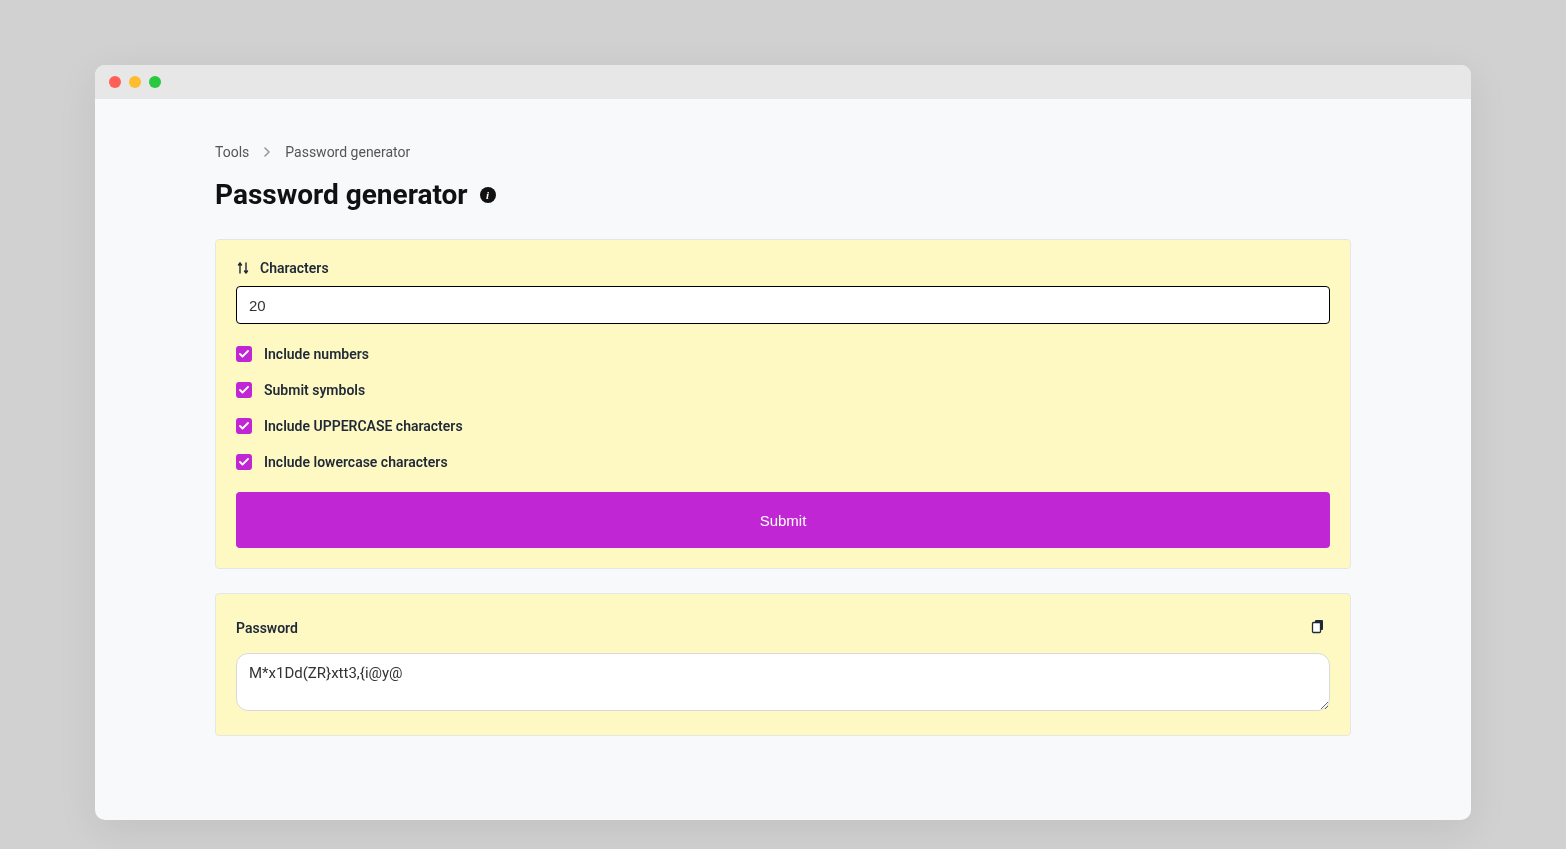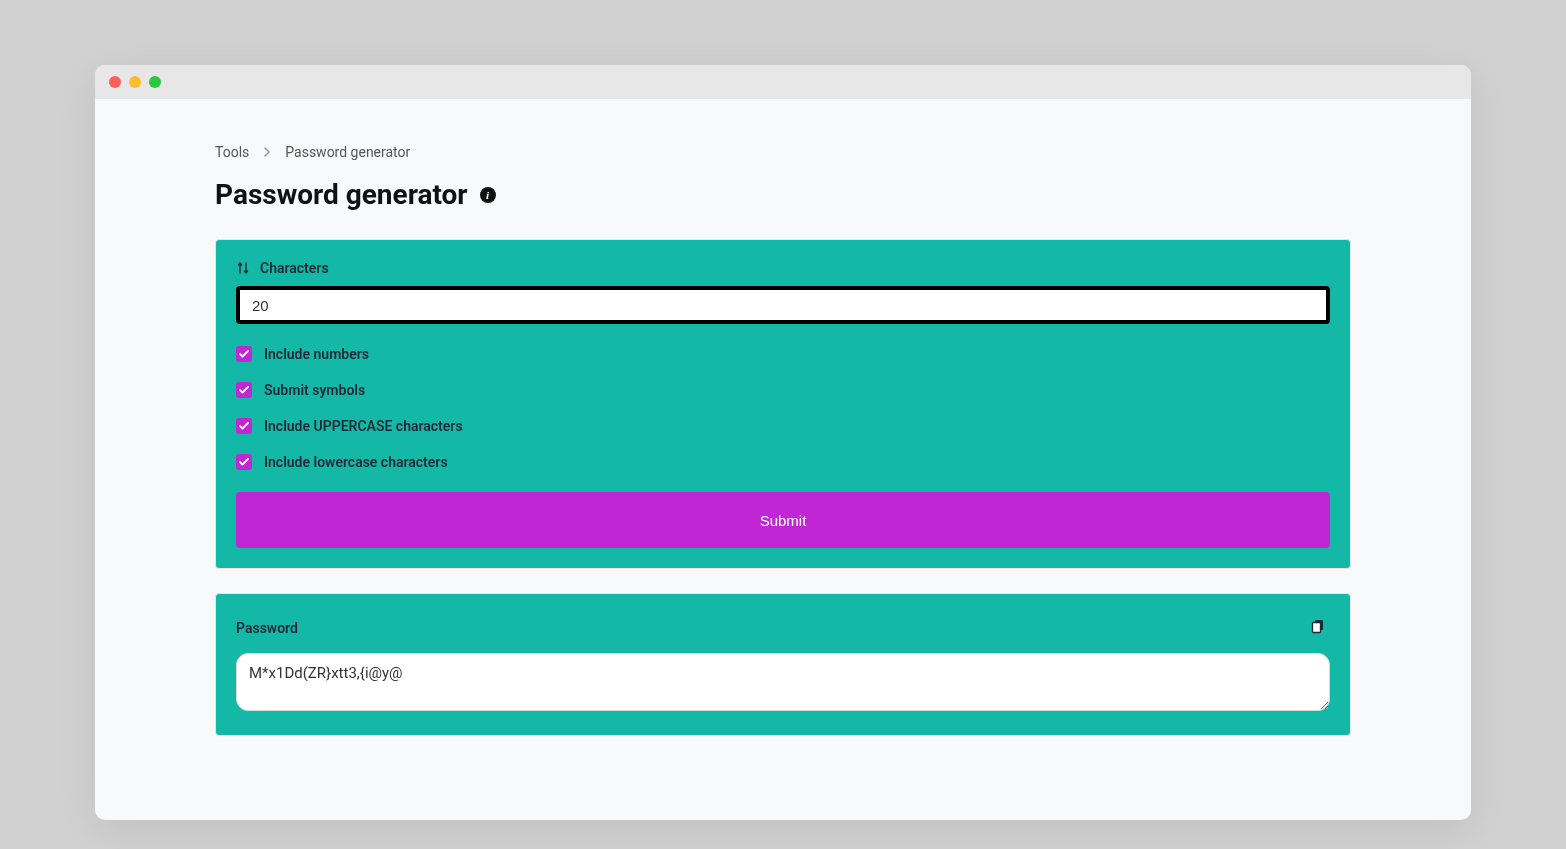--- a/index.html
+++ b/index.html
@@ -63,40 +63,40 @@
   display: inline-flex;
   align-items: center;
   justify-content: center;
   color: #fff;
   font-size: 11px;
   font-weight: 700;
   font-style: italic;
   font-family: Georgia, serif;
 }
 .card {
-  background: #14b8a6;
+  background: #fef9c3;
   border: 1px solid #e6e6e6;
   border-radius: 4px;
   padding: 20px;
   margin-bottom: 24px;
 }
 .field-label {
   display: flex;
   align-items: center;
   gap: 10px;
   font-size: 14px;
   font-weight: 600;
   color: #1f2937;
   margin-bottom: 10px;
 }
 .settings-icon { display: inline-flex; }
 .text-input {
   width: 100%;
   height: 38px;
-  border: 4px solid #000000;
+  border: 1px solid #000000;
   border-radius: 4px;
   padding: 0 12px;
   font-size: 15px;
   color: #333;
   margin-bottom: 22px;
 }
 .check-row {
   display: flex;
   align-items: flex-end;
   gap: 12px;

